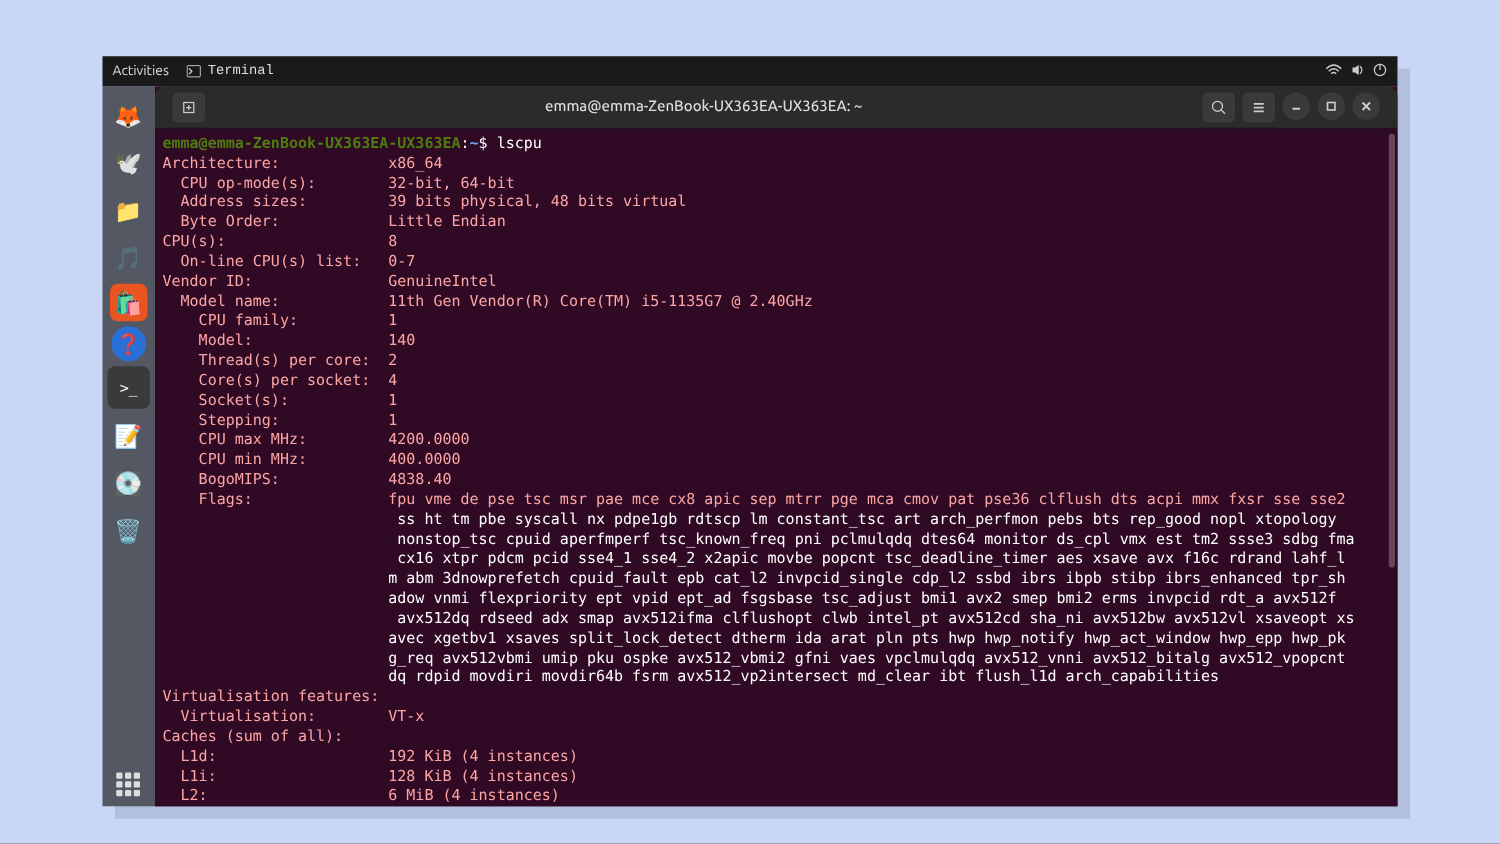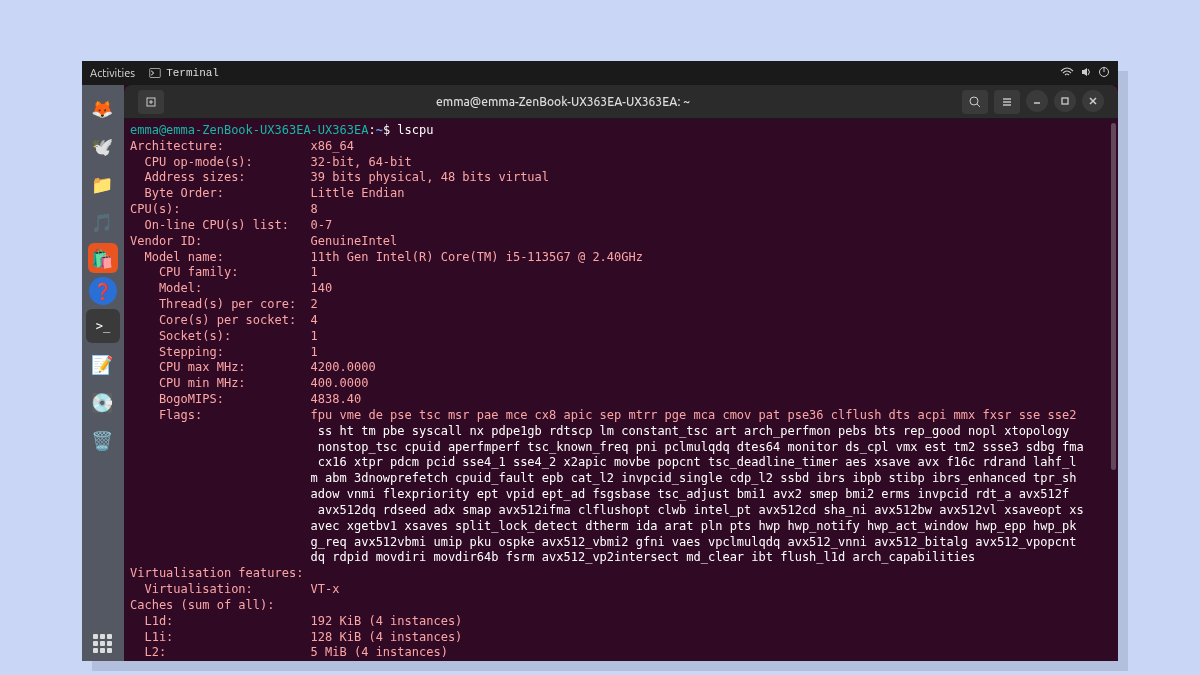--- a/index.html
+++ b/index.html
@@ -5,21 +5,21 @@
   * { margin: 0; padding: 0; box-sizing: border-box; }
   body {
     width: 1200px; height: 675px;
     background: #c9d6f5;
     font-family: Ubuntu, "DejaVu Sans", sans-serif;
     overflow: hidden;
     position: relative;
   }
   .desktop {
     position: absolute;
-    left: 82px; top: 61px;
+    left: 82px; top: 45px;
     width: 1036px; height: 600px;
     box-shadow: 10px 10px 0 rgba(50,60,90,0.15);
   }
   
   .gnome-bar {
     height: 24px;
     background: #1a1a1a;
     color: #ddd;
     display: flex;
     align-items: center;
@@ -108,21 +108,21 @@
     white-space: pre;
     overflow: hidden;
     position: relative;
   }
   .term .scrollbar {
     position: absolute; right: 2px; top: 4px;
     width: 5px; height: 64%;
     background: rgba(255,255,255,0.25);
     border-radius: 3px;
   }
-  .prompt-user { color: #14b8a6; font-weight: normal; }
+  .prompt-user { color: #4d7c0f; font-weight: bold; }
   .prompt-colon { color: #fff; }
   .prompt-path { color: #6aa6ff; font-weight: bold; }
   .prompt-dollar { color: #fff; }
   .cmd { color: #fff; }
   .kv { color: #fca5a5; }
 </style>
 </head>
 <body>
 
 <div class="desktop">
@@ -233,21 +233,21 @@
     </div>
 
     <div class="term" id="term"><div><span class="prompt-user">emma@emma-ZenBook-UX363EA-UX363EA</span><span class="prompt-colon">:</span><span class="prompt-path">~</span><span class="prompt-dollar">$ </span><span class="cmd">lscpu</span>
 <span class="kv">Architecture:            x86_64</span>
 <span class="kv">  CPU op-mode(s):        32-bit, 64-bit</span>
 <span class="kv">  Address sizes:         39 bits physical, 48 bits virtual</span>
 <span class="kv">  Byte Order:            Little Endian</span>
 <span class="kv">CPU(s):                  8</span>
 <span class="kv">  On-line CPU(s) list:   0-7</span>
 <span class="kv">Vendor ID:               GenuineIntel</span>
-<span class="kv">  Model name:            11th Gen Intel(R) Core(TM) i5-1135G7 @ 2.40GHz</span>
+<span class="kv">  Model name:            11th Gen Vendor(R) Core(TM) i5-1135G7 @ 2.40GHz</span>
 <span class="kv">    CPU family:          1</span>
 <span class="kv">    Model:               140</span>
 <span class="kv">    Thread(s) per core:  2</span>
 <span class="kv">    Core(s) per socket:  4</span>
 <span class="kv">    Socket(s):           1</span>
 <span class="kv">    Stepping:            1</span>
 <span class="kv">    CPU max MHz:         4200.0000</span>
 <span class="kv">    CPU min MHz:         400.0000</span>
 <span class="kv">    BogoMIPS:            4838.40</span>
 <span class="kv">    Flags:               fpu vme de pse tsc msr pae mce cx8 apic sep mtrr pge mca cmov pat pse36 clflush dts acpi mmx fxsr sse sse2</span>
@@ -258,21 +258,21 @@
                          adow vnmi flexpriority ept vpid ept_ad fsgsbase tsc_adjust bmi1 avx2 smep bmi2 erms invpcid rdt_a avx512f
                           avx512dq rdseed adx smap avx512ifma clflushopt clwb intel_pt avx512cd sha_ni avx512bw avx512vl xsaveopt xs
                          avec xgetbv1 xsaves split_lock_detect dtherm ida arat pln pts hwp hwp_notify hwp_act_window hwp_epp hwp_pk
                          g_req avx512vbmi umip pku ospke avx512_vbmi2 gfni vaes vpclmulqdq avx512_vnni avx512_bitalg avx512_vpopcnt
                          dq rdpid movdiri movdir64b fsrm avx512_vp2intersect md_clear ibt flush_l1d arch_capabilities
 <span class="kv">Virtualisation features: </span>
 <span class="kv">  Virtualisation:        VT-x</span>
 <span class="kv">Caches (sum of all):     </span>
 <span class="kv">  L1d:                   192 KiB (4 instances)</span>
 <span class="kv">  L1i:                   128 KiB (4 instances)</span>
-<span class="kv">  L2:                    5 MiB (4 instances)</span>
+<span class="kv">  L2:                    6 MiB (4 instances)</span>
 
 
 </div>
       <div class="scrollbar"></div>
     </div>
   </div>
 
 </div>
 
 </body></html>

